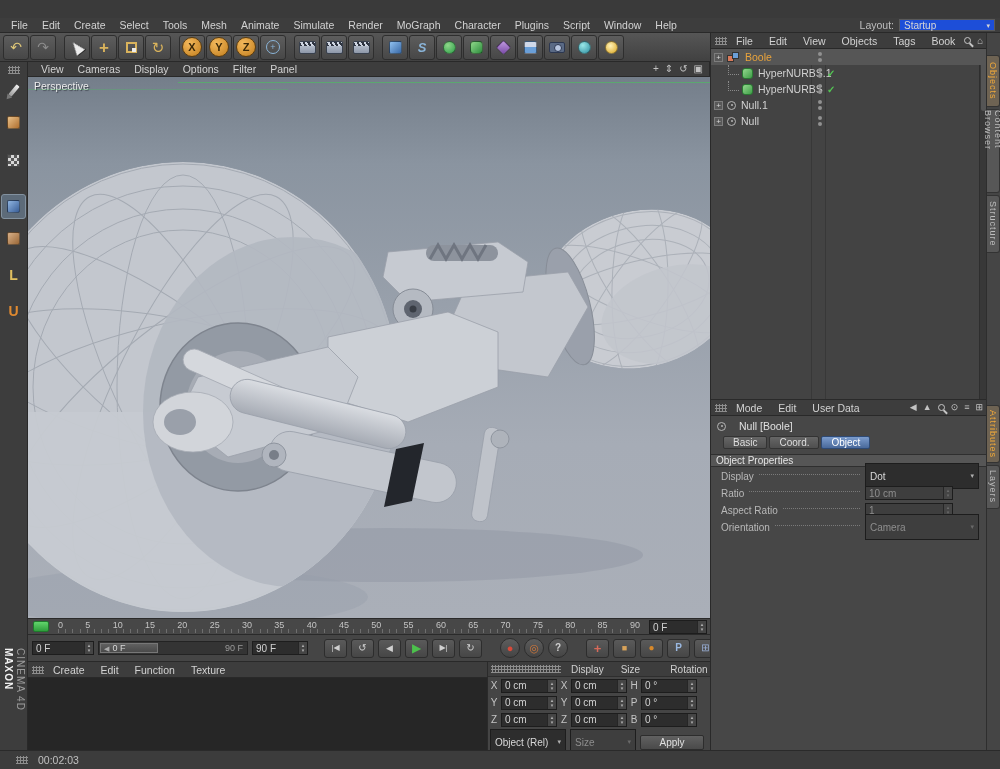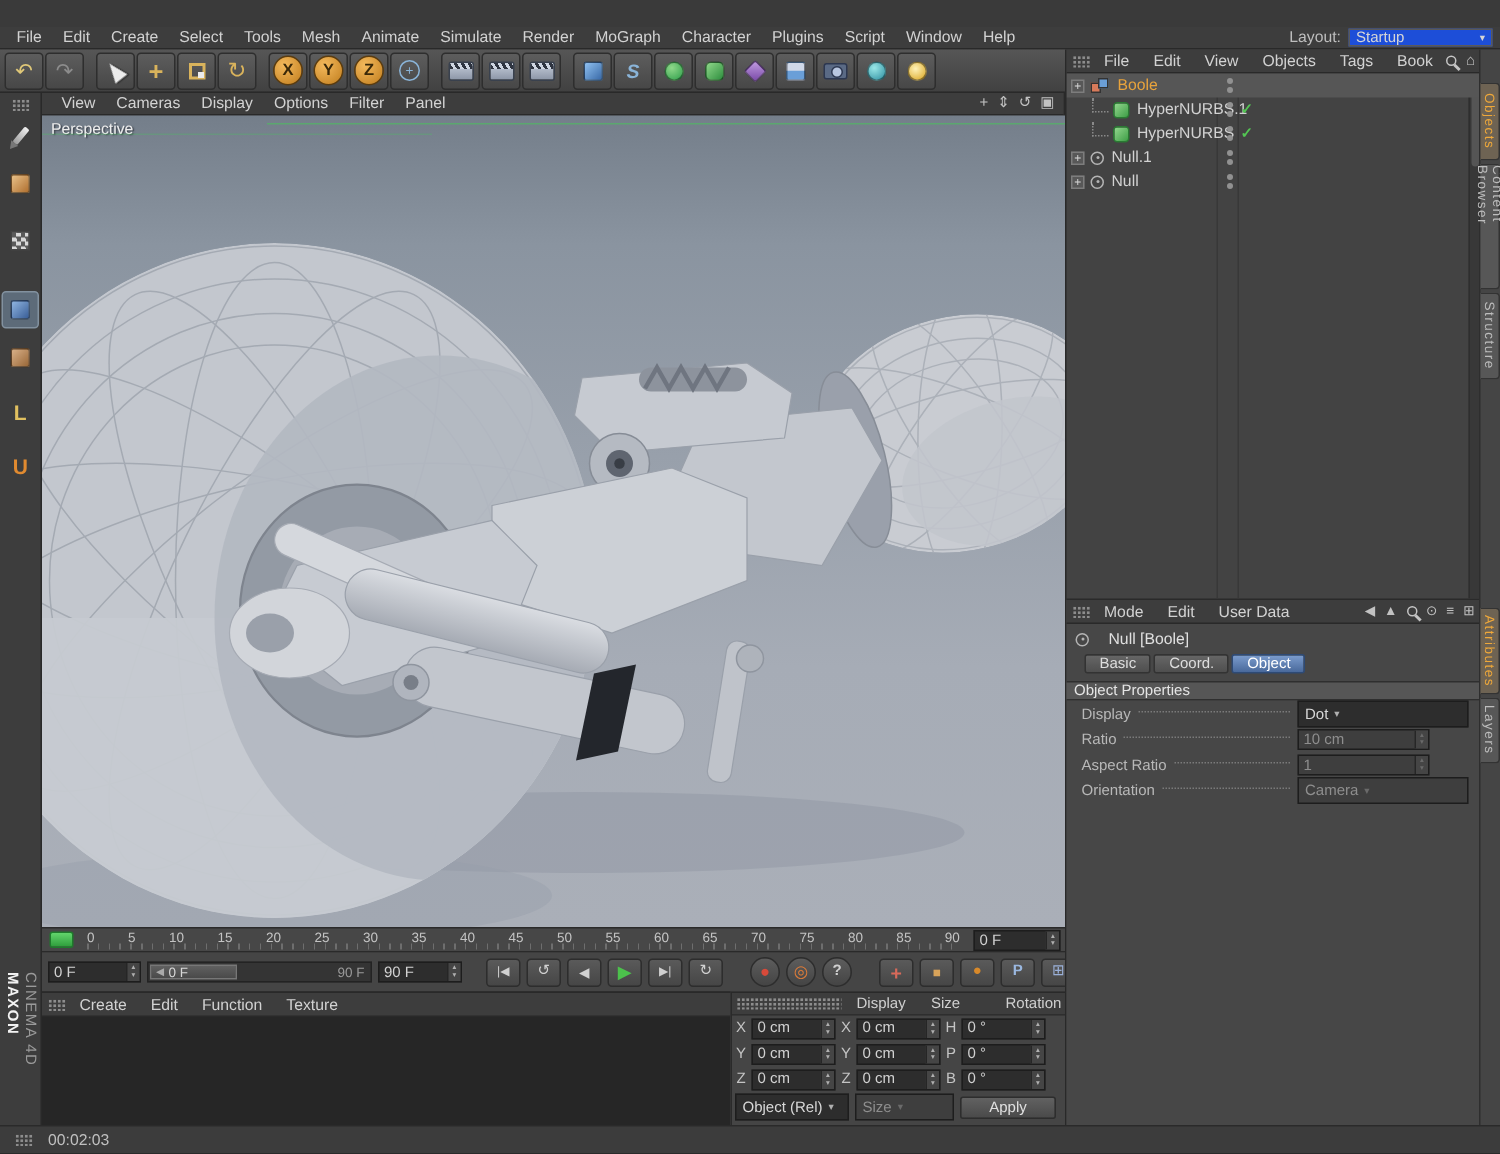--- a/index.html
+++ b/index.html
@@ -92,22 +92,22 @@
          background:repeating-linear-gradient(90deg,#6e6e6e 0 1px,transparent 1px 7.2px)}
 
   
   .sf{display:flex;align-items:center;background:#2d2d2d;border:1px solid #1d1d1d;height:14px;
       font-size:10px;color:#d2d2d2;padding-left:3px}
   .sf .val{flex:1;white-space:nowrap;overflow:hidden}
   .sf .spin{width:9px;align-self:stretch;background:#454545;border-left:1px solid #262626;
       display:flex;flex-direction:column;align-items:center;justify-content:center;font-size:5px;line-height:4px;color:#b0b0b0}
   .sf.disabled{background:#3e3e3e;color:#8e8e8e}
   .sf.disabled .spin{color:#6a6a6a}
-  .dd{display:flex;align-items:center;background:#2d2d2d;border:1px solid #1d1d1d;
-      height:18px;font-size:10px;color:#d8d8d8;padding:4px 4px}
+  .dd{display:flex;align-items:center;justify-content:space-between;background:#2d2d2d;border:1px solid #1d1d1d;
+      height:18px;font-size:10px;color:#d8d8d8;padding:12px 4px}
   .dd .arr{font-size:7px;color:#b0b0b0;margin-left:4px}
   .dd.disabled{background:#3e3e3e;color:#8e8e8e}
   .dd.disabled .arr{color:#6a6a6a}
 
   
   .transport{left:28px;top:635px;width:682px;height:26px;background:#454545;display:flex;align-items:center;
         padding:0 4px;gap:4px}
   .slider{width:150px;height:14px;background:#343434;border:1px solid #232323;position:relative;flex:none;
         display:flex;align-items:center}
   .sliderhandle{position:absolute;left:1px;top:1px;bottom:1px;width:58px;background:linear-gradient(#606060,#4a4a4a);
@@ -133,21 +133,21 @@
   .crow{display:flex;align-items:center;height:17px;padding:0 2px;gap:3px}
   .clabel{width:8px;text-align:center;color:#c4c4c4;font-size:10px}
   .crow .sf{width:56px;flex:none}
   .cbottom{display:flex;align-items:center;gap:4px;padding:1px 2px}
   .applybtn{width:64px;height:15px;border:1px solid #2d2d2d;border-radius:2px;
         background:linear-gradient(#616161,#4a4a4a);color:#e0e0e0;font-size:10px;
         display:flex;align-items:center;justify-content:center}
 
   
   .statusbar{left:0;top:750px;width:1000px;height:19px;background:#3c3c3c;border-top:1px solid #2a2a2a;
-        display:flex;align-items:center;gap:10px;padding:0 10px;color:#c0c0c0;font-size:10.5px}
+        display:flex;align-items:center;gap:10px;padding:0 16px;color:#c0c0c0;font-size:10.5px}
 
   
   .rightpanel{left:710px;top:33px;width:276px;height:717px;background:#434343;border-left:1px solid #292929}
   .pmenubar{height:16px;background:#3d3d3d;border-bottom:1px solid #292929;display:flex;align-items:center;
         gap:2px;padding:0 4px;font-size:10.5px}
   .pmenuicons{margin-left:auto;display:flex;align-items:center;gap:6px;color:#c2c2c2;font-size:9px}
   .om{position:absolute;left:0;top:0;width:276px;height:367px;border-bottom:1px solid #2a2a2a;overflow:hidden}
   .omdiv{position:absolute;top:16px;bottom:0;width:1px;background:#383838}
   .omscroll{position:absolute;right:0;top:16px;bottom:0;width:8px;background:#383838;border-left:1px solid #2e2e2e}
   .omscroll::before{content:"";position:absolute;left:1px;right:1px;top:2px;height:60px;background:#555;border-radius:3px}

